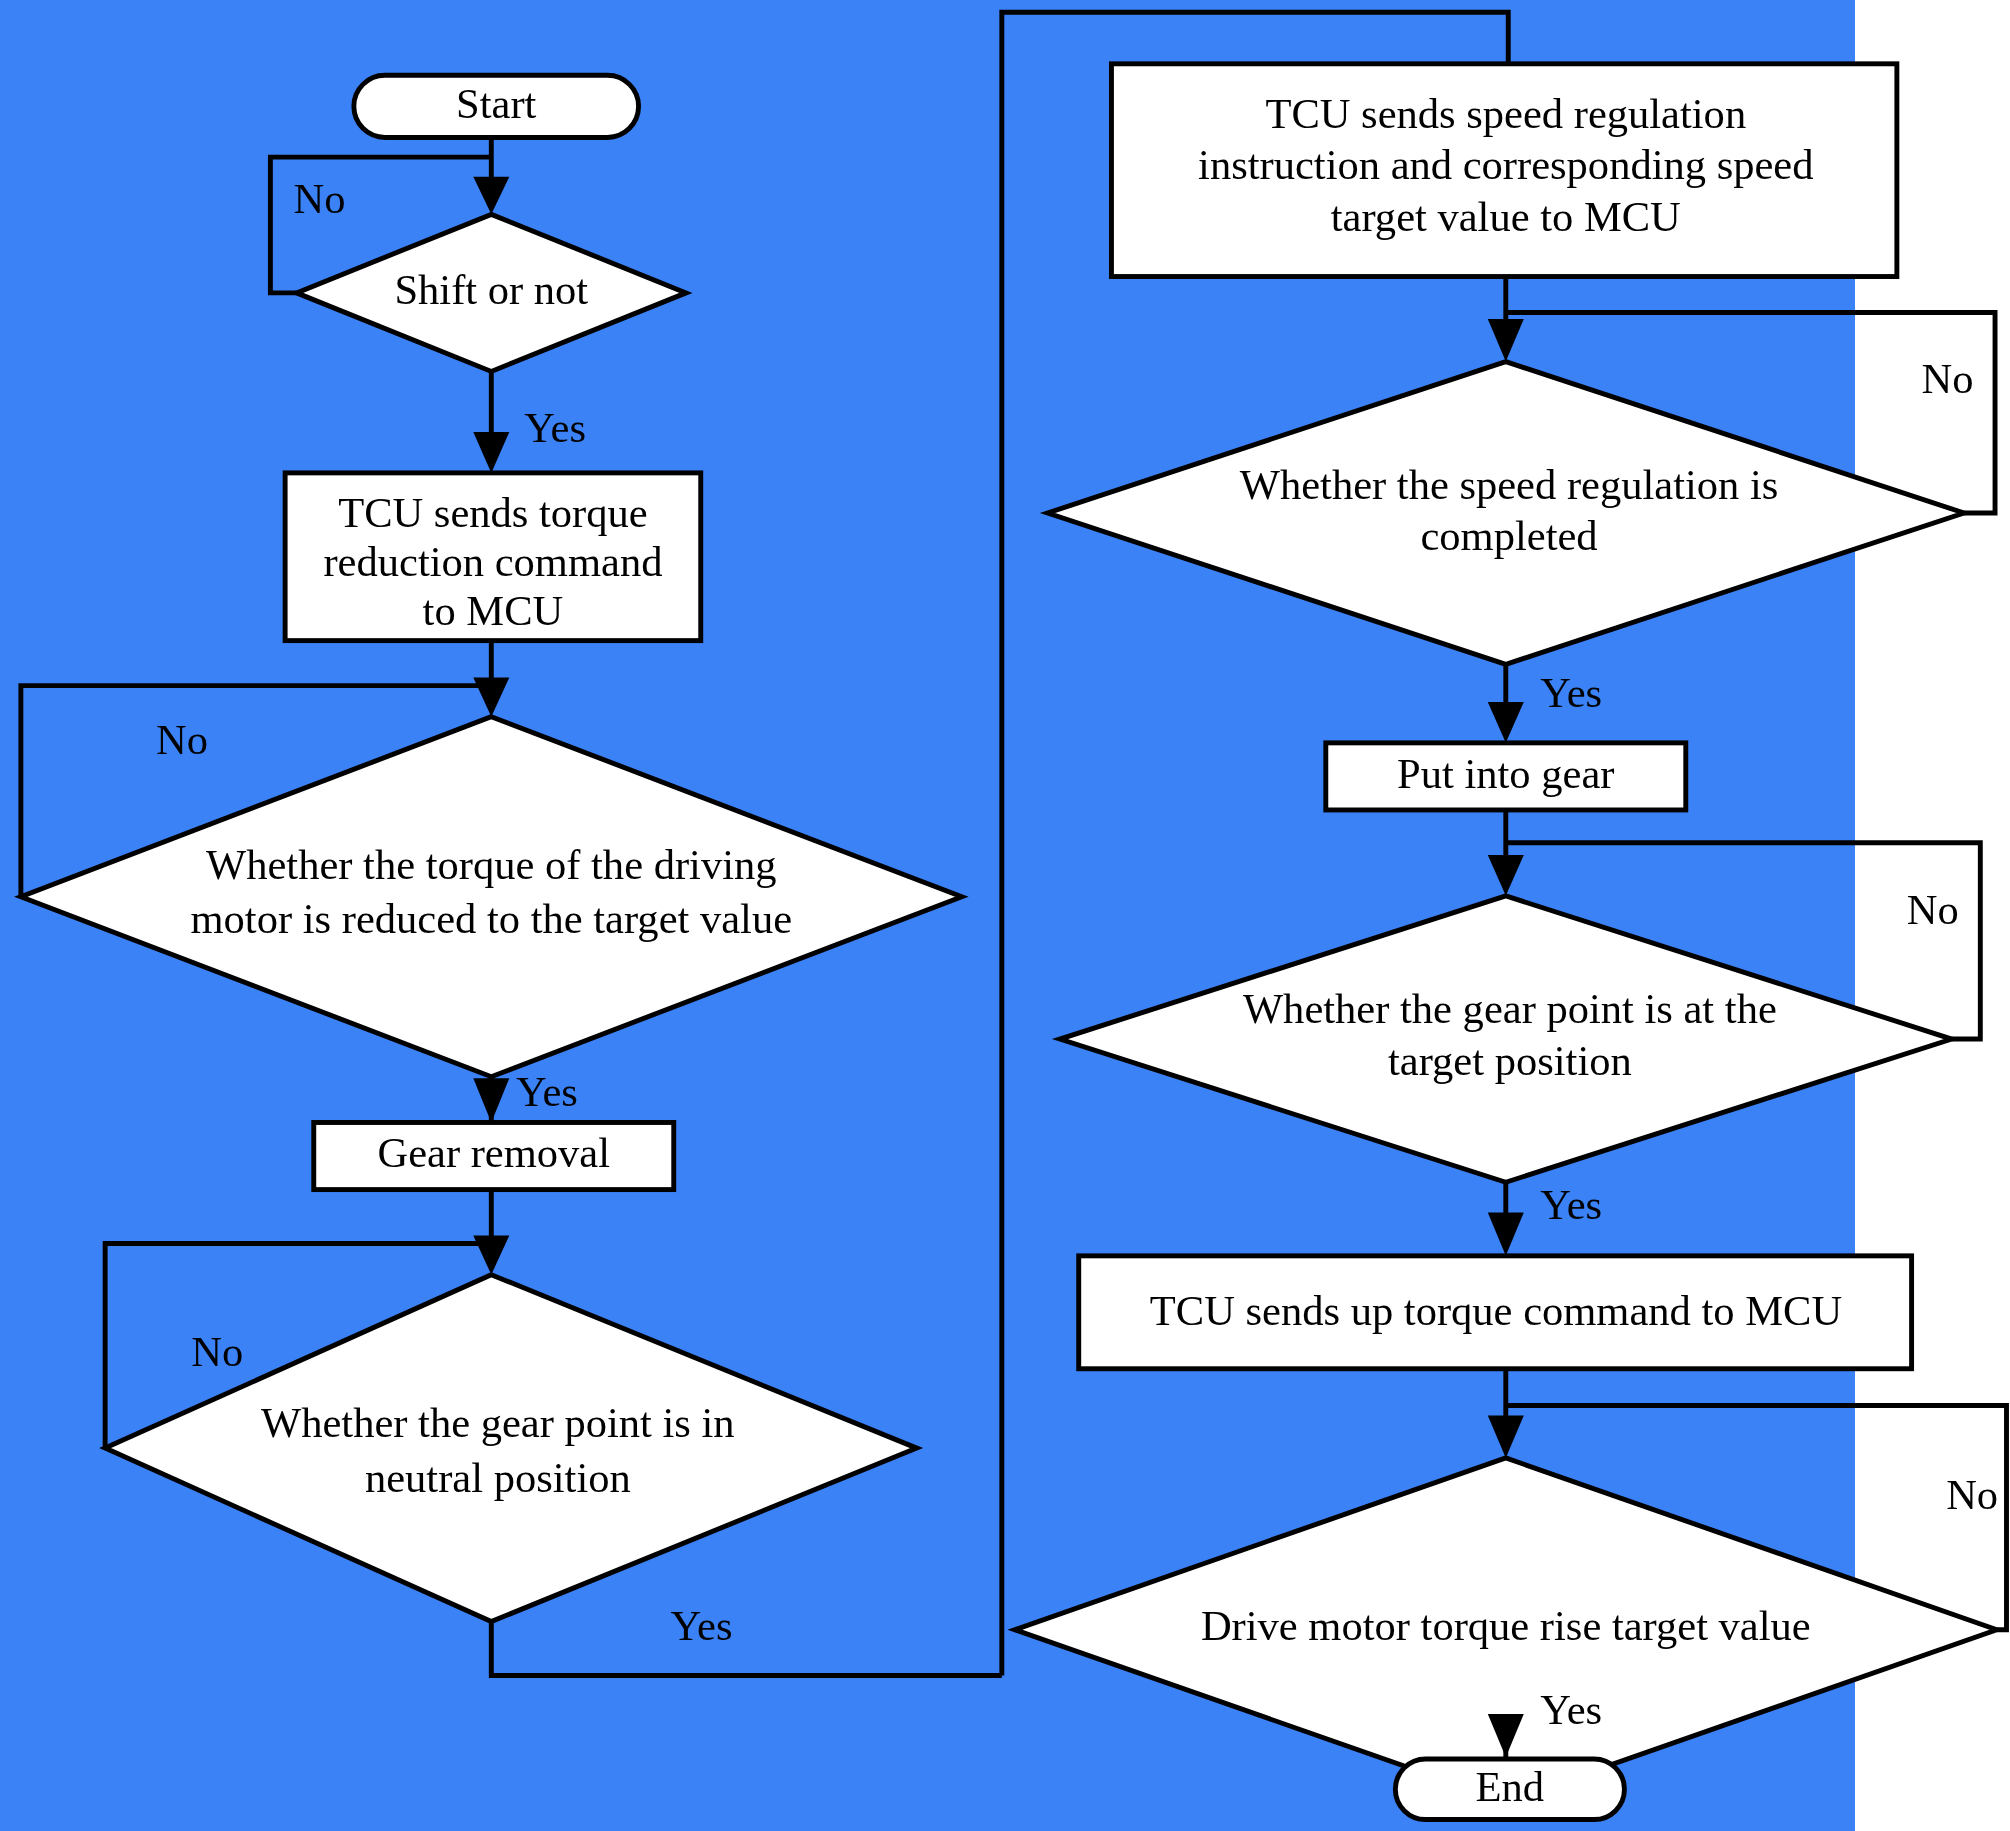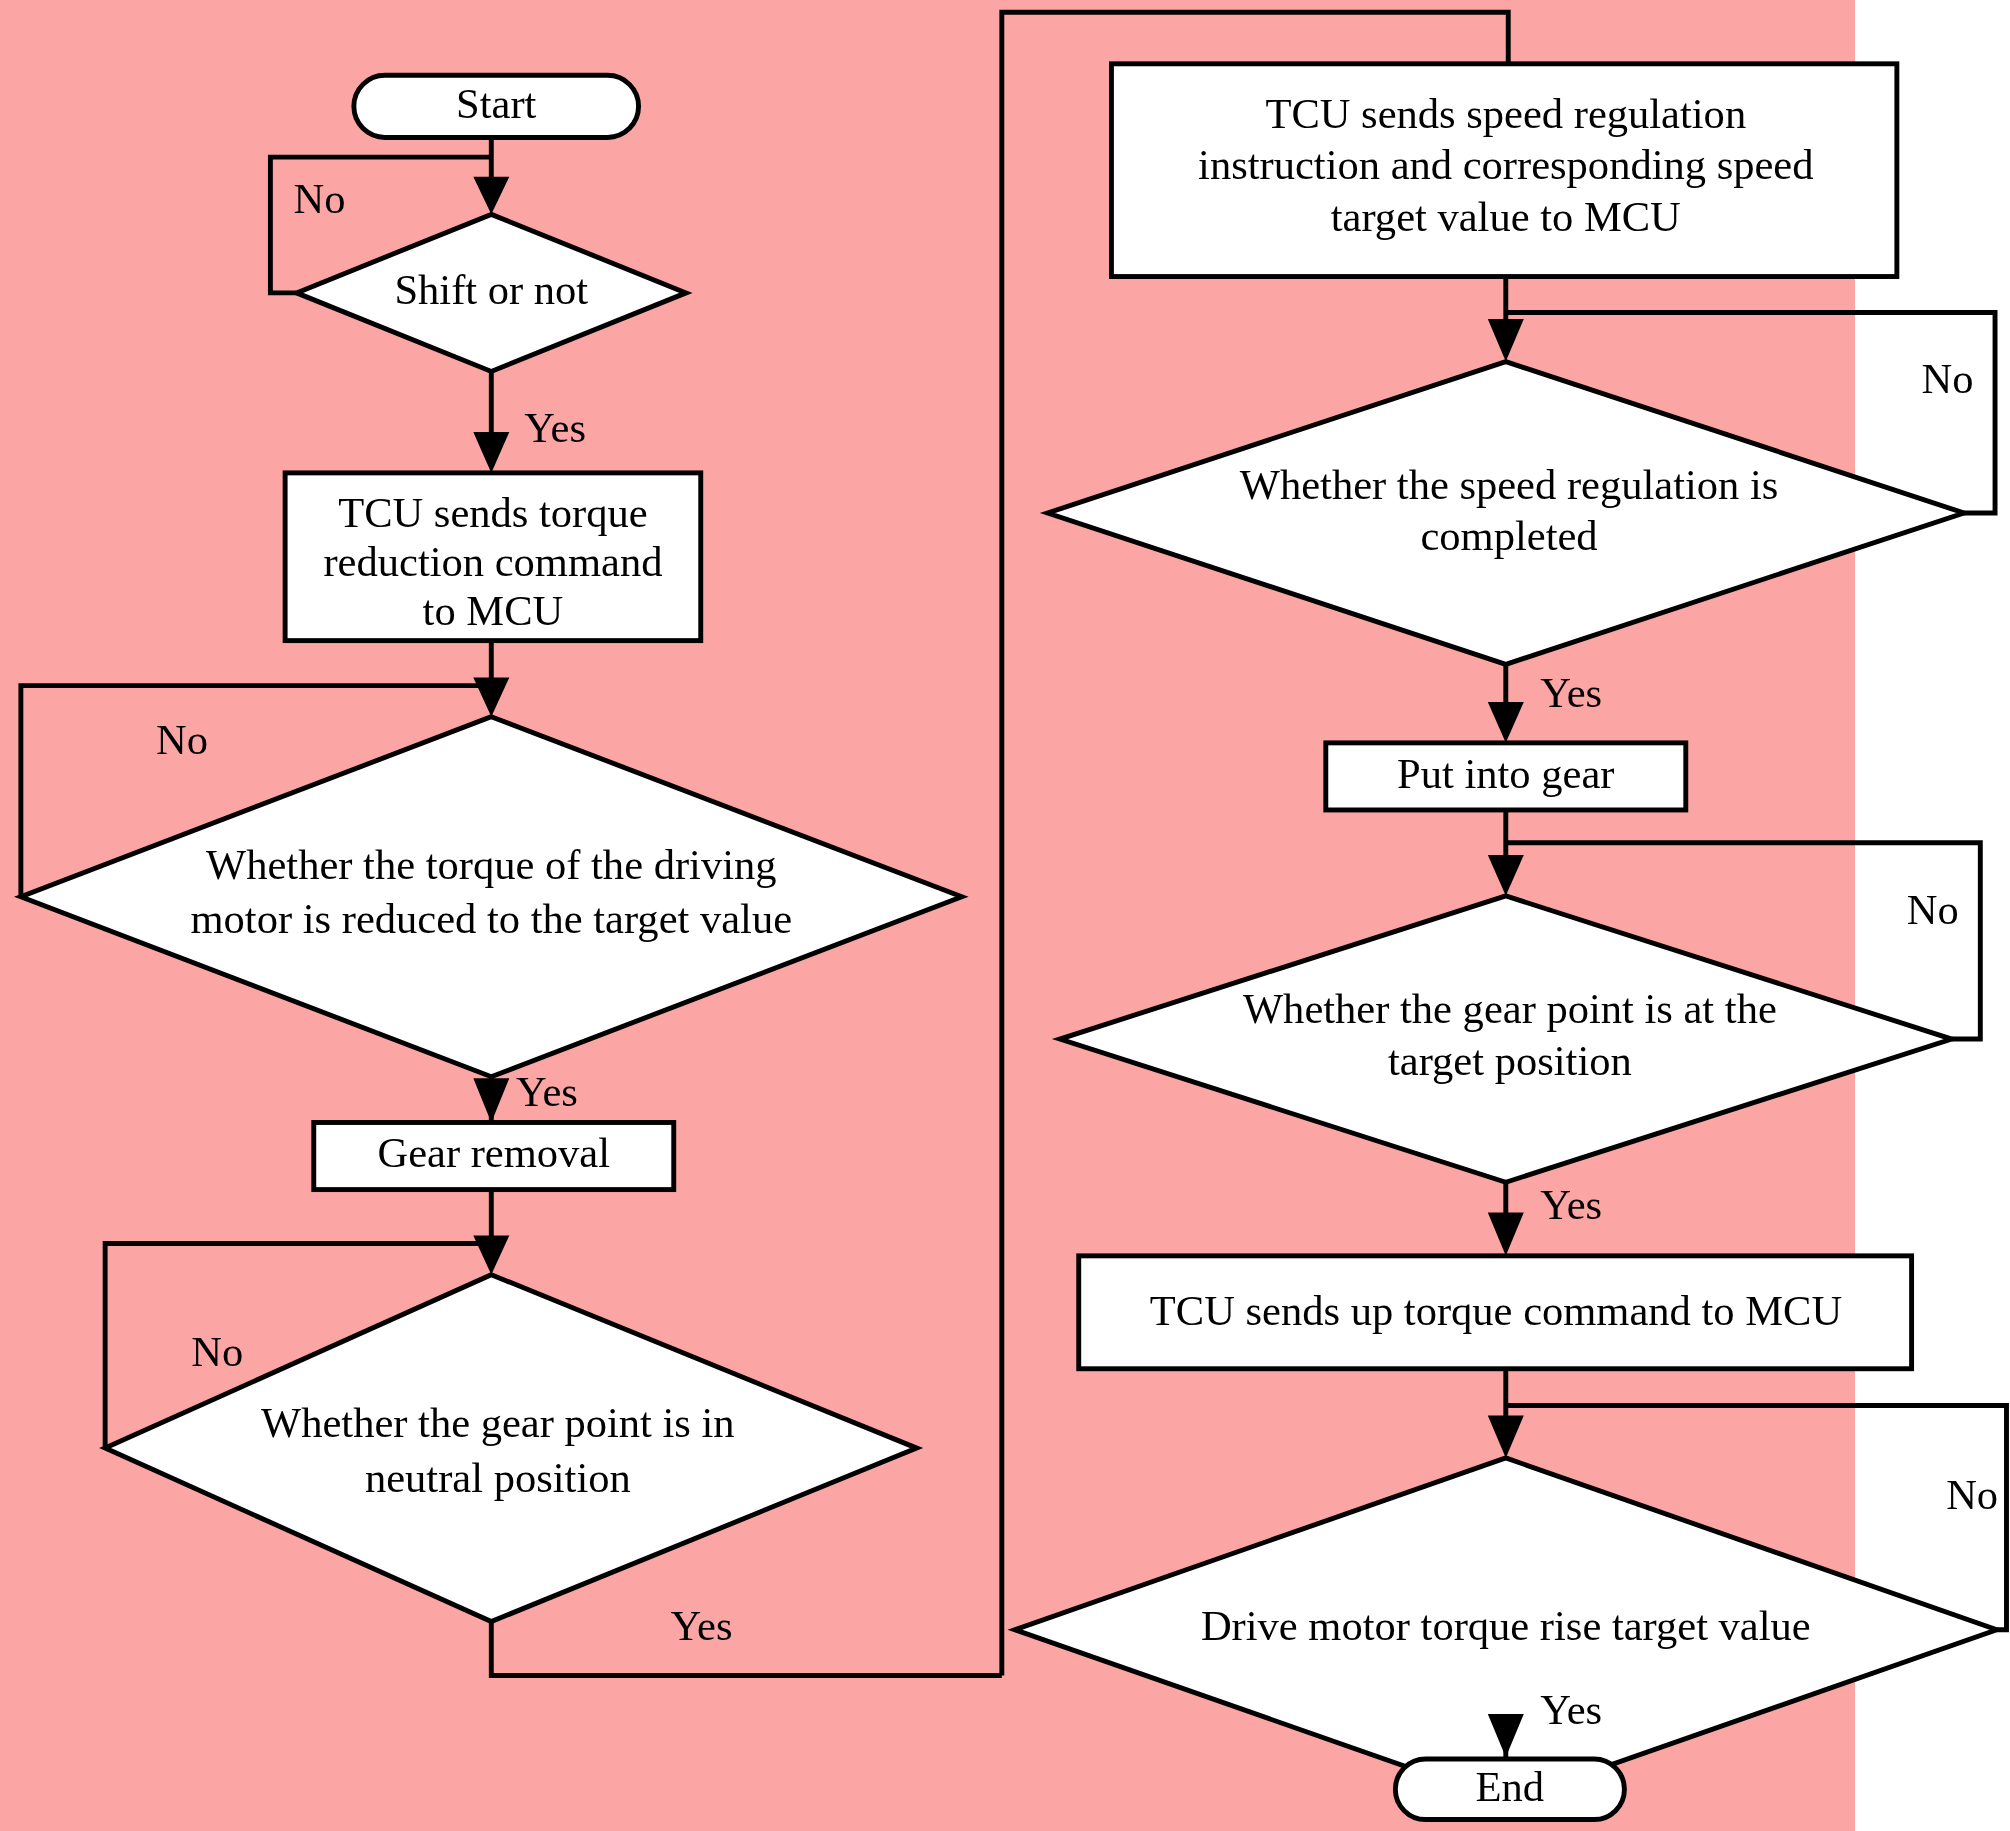--- a/index.html
+++ b/index.html
@@ -4,21 +4,21 @@
 <style>
   html, body {
     margin: 0;
     padding: 0;
     background: #ffffff;
   }
   #flowchart-root {
     position: relative;
     width: 1855px;
     height: 1831px;
-    background: #fca5a5;
+    background: #3b82f6;
     font-family: "Liberation Serif", "DejaVu Serif", serif;
   }
   svg.fc {
     display: block;
     width: 2011px;
     height: 1831px;
   }
   .shape {
     fill: #ffffff;
     stroke: #000000;

